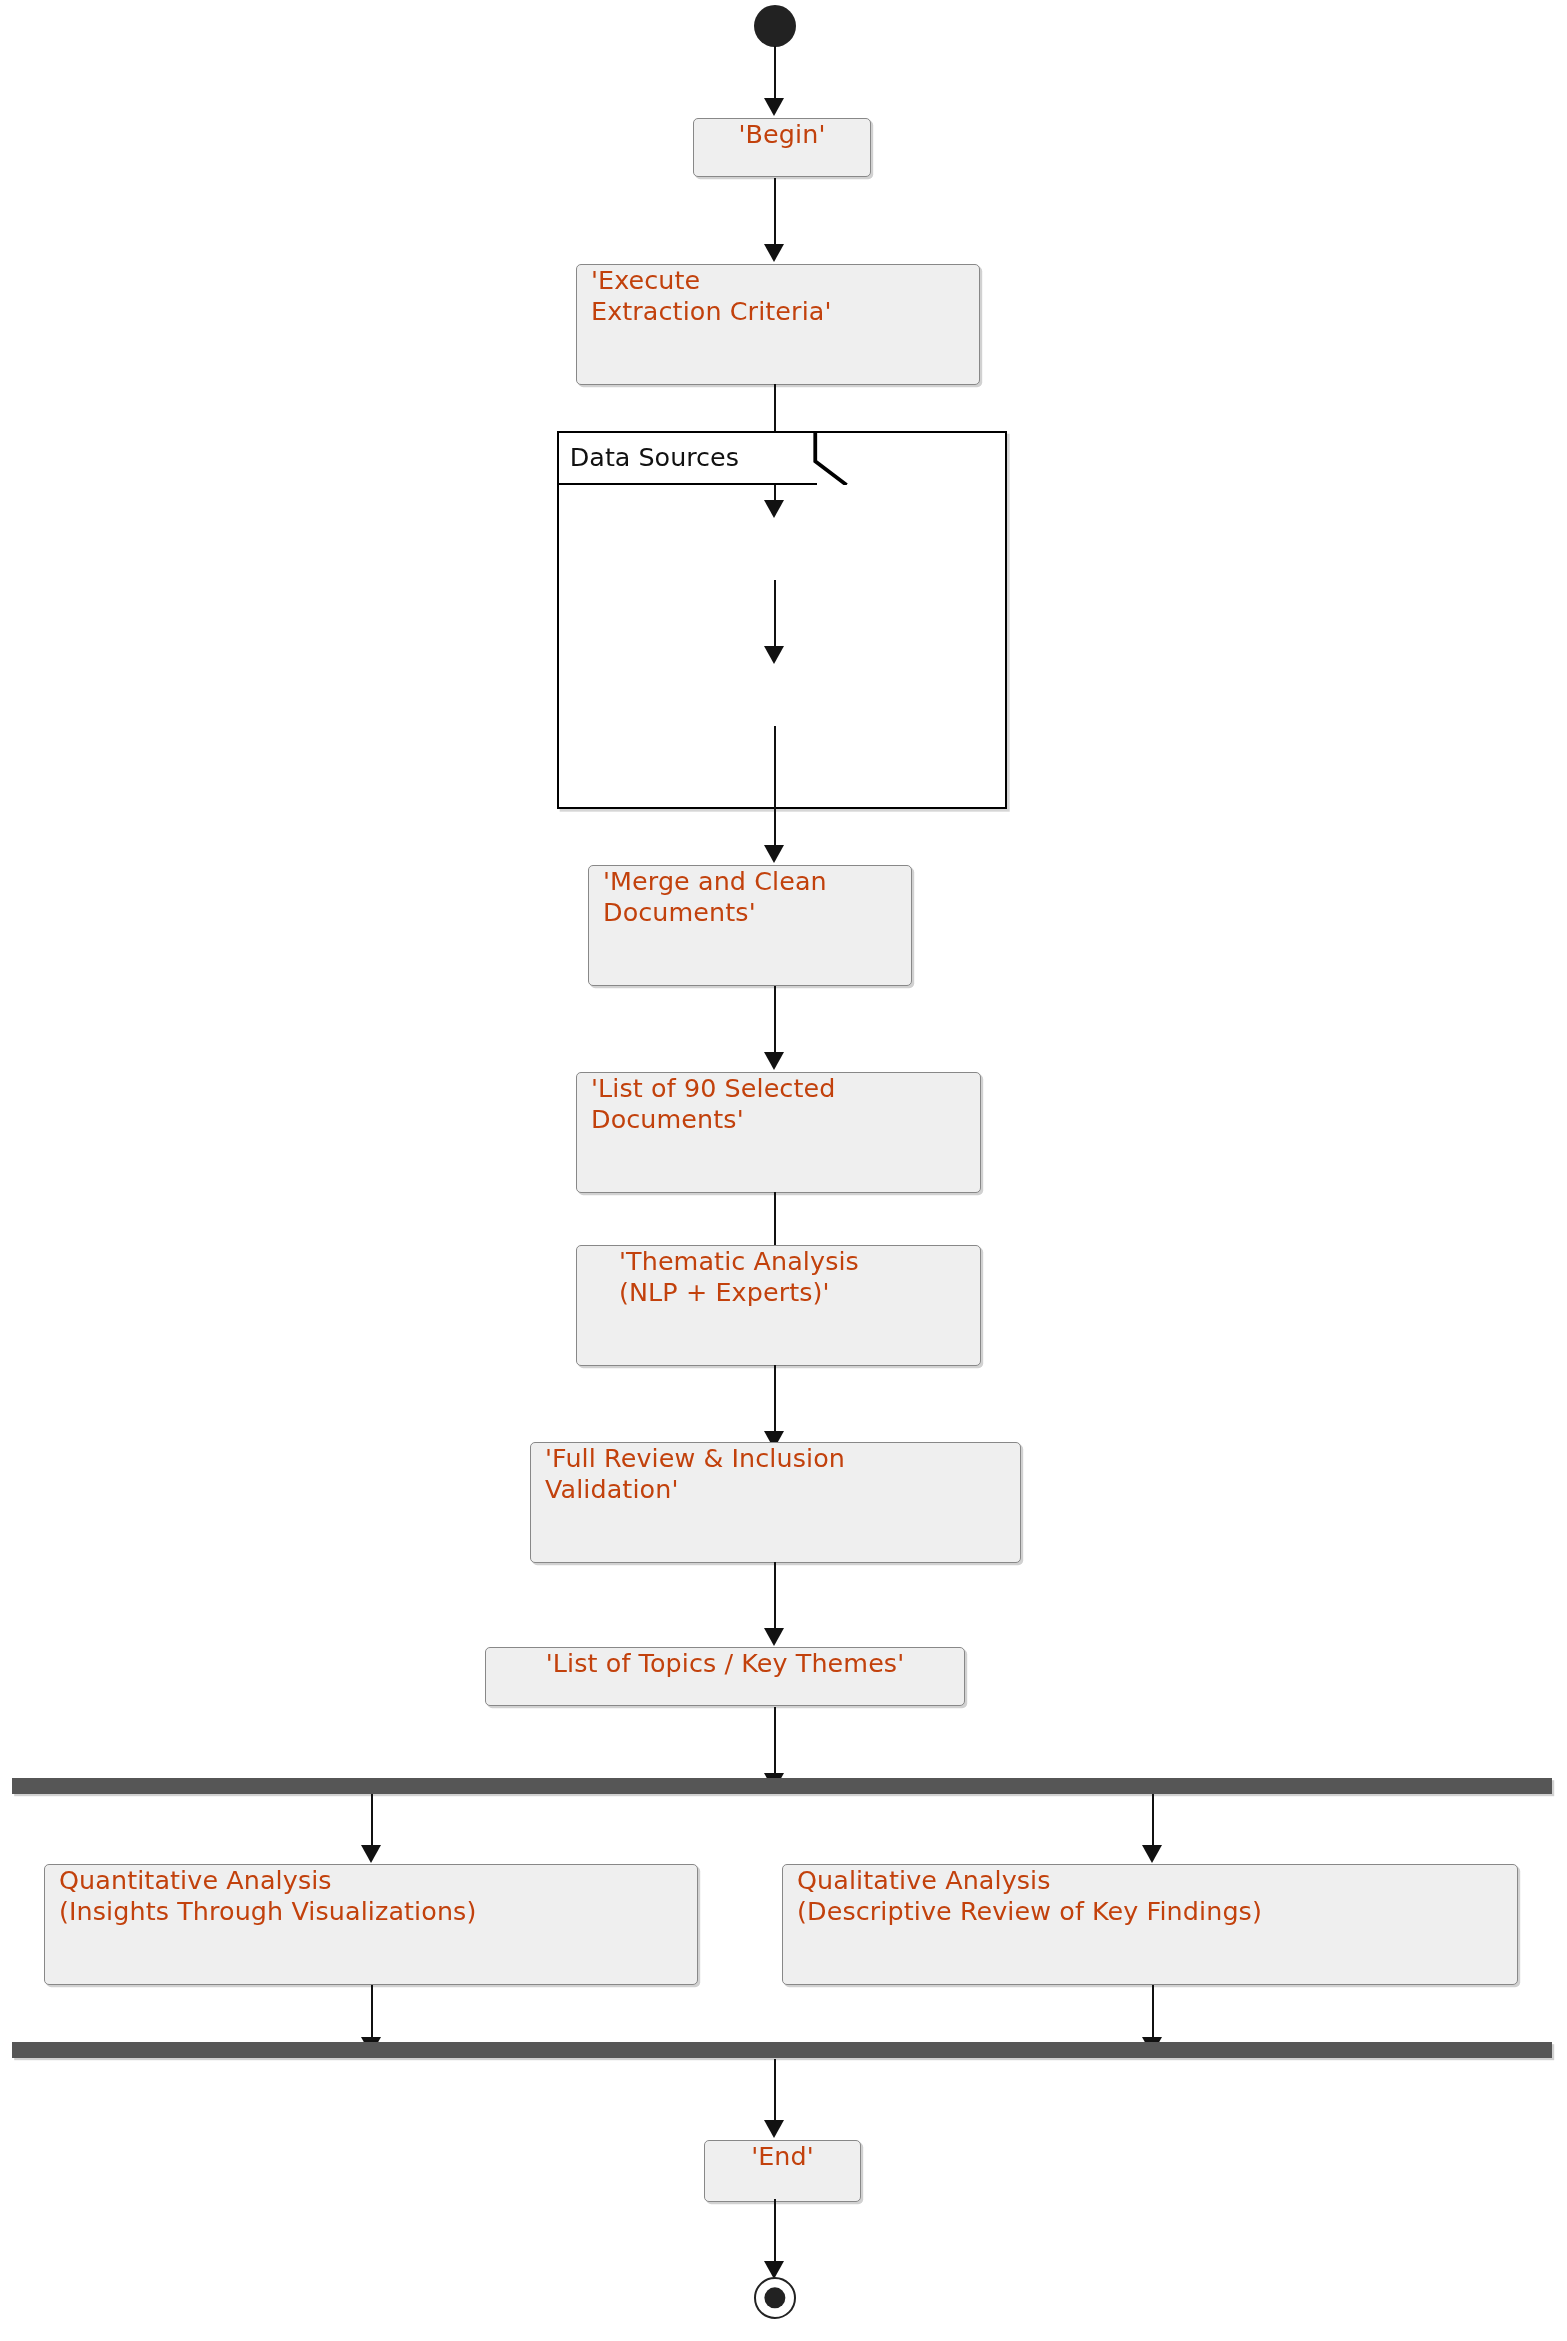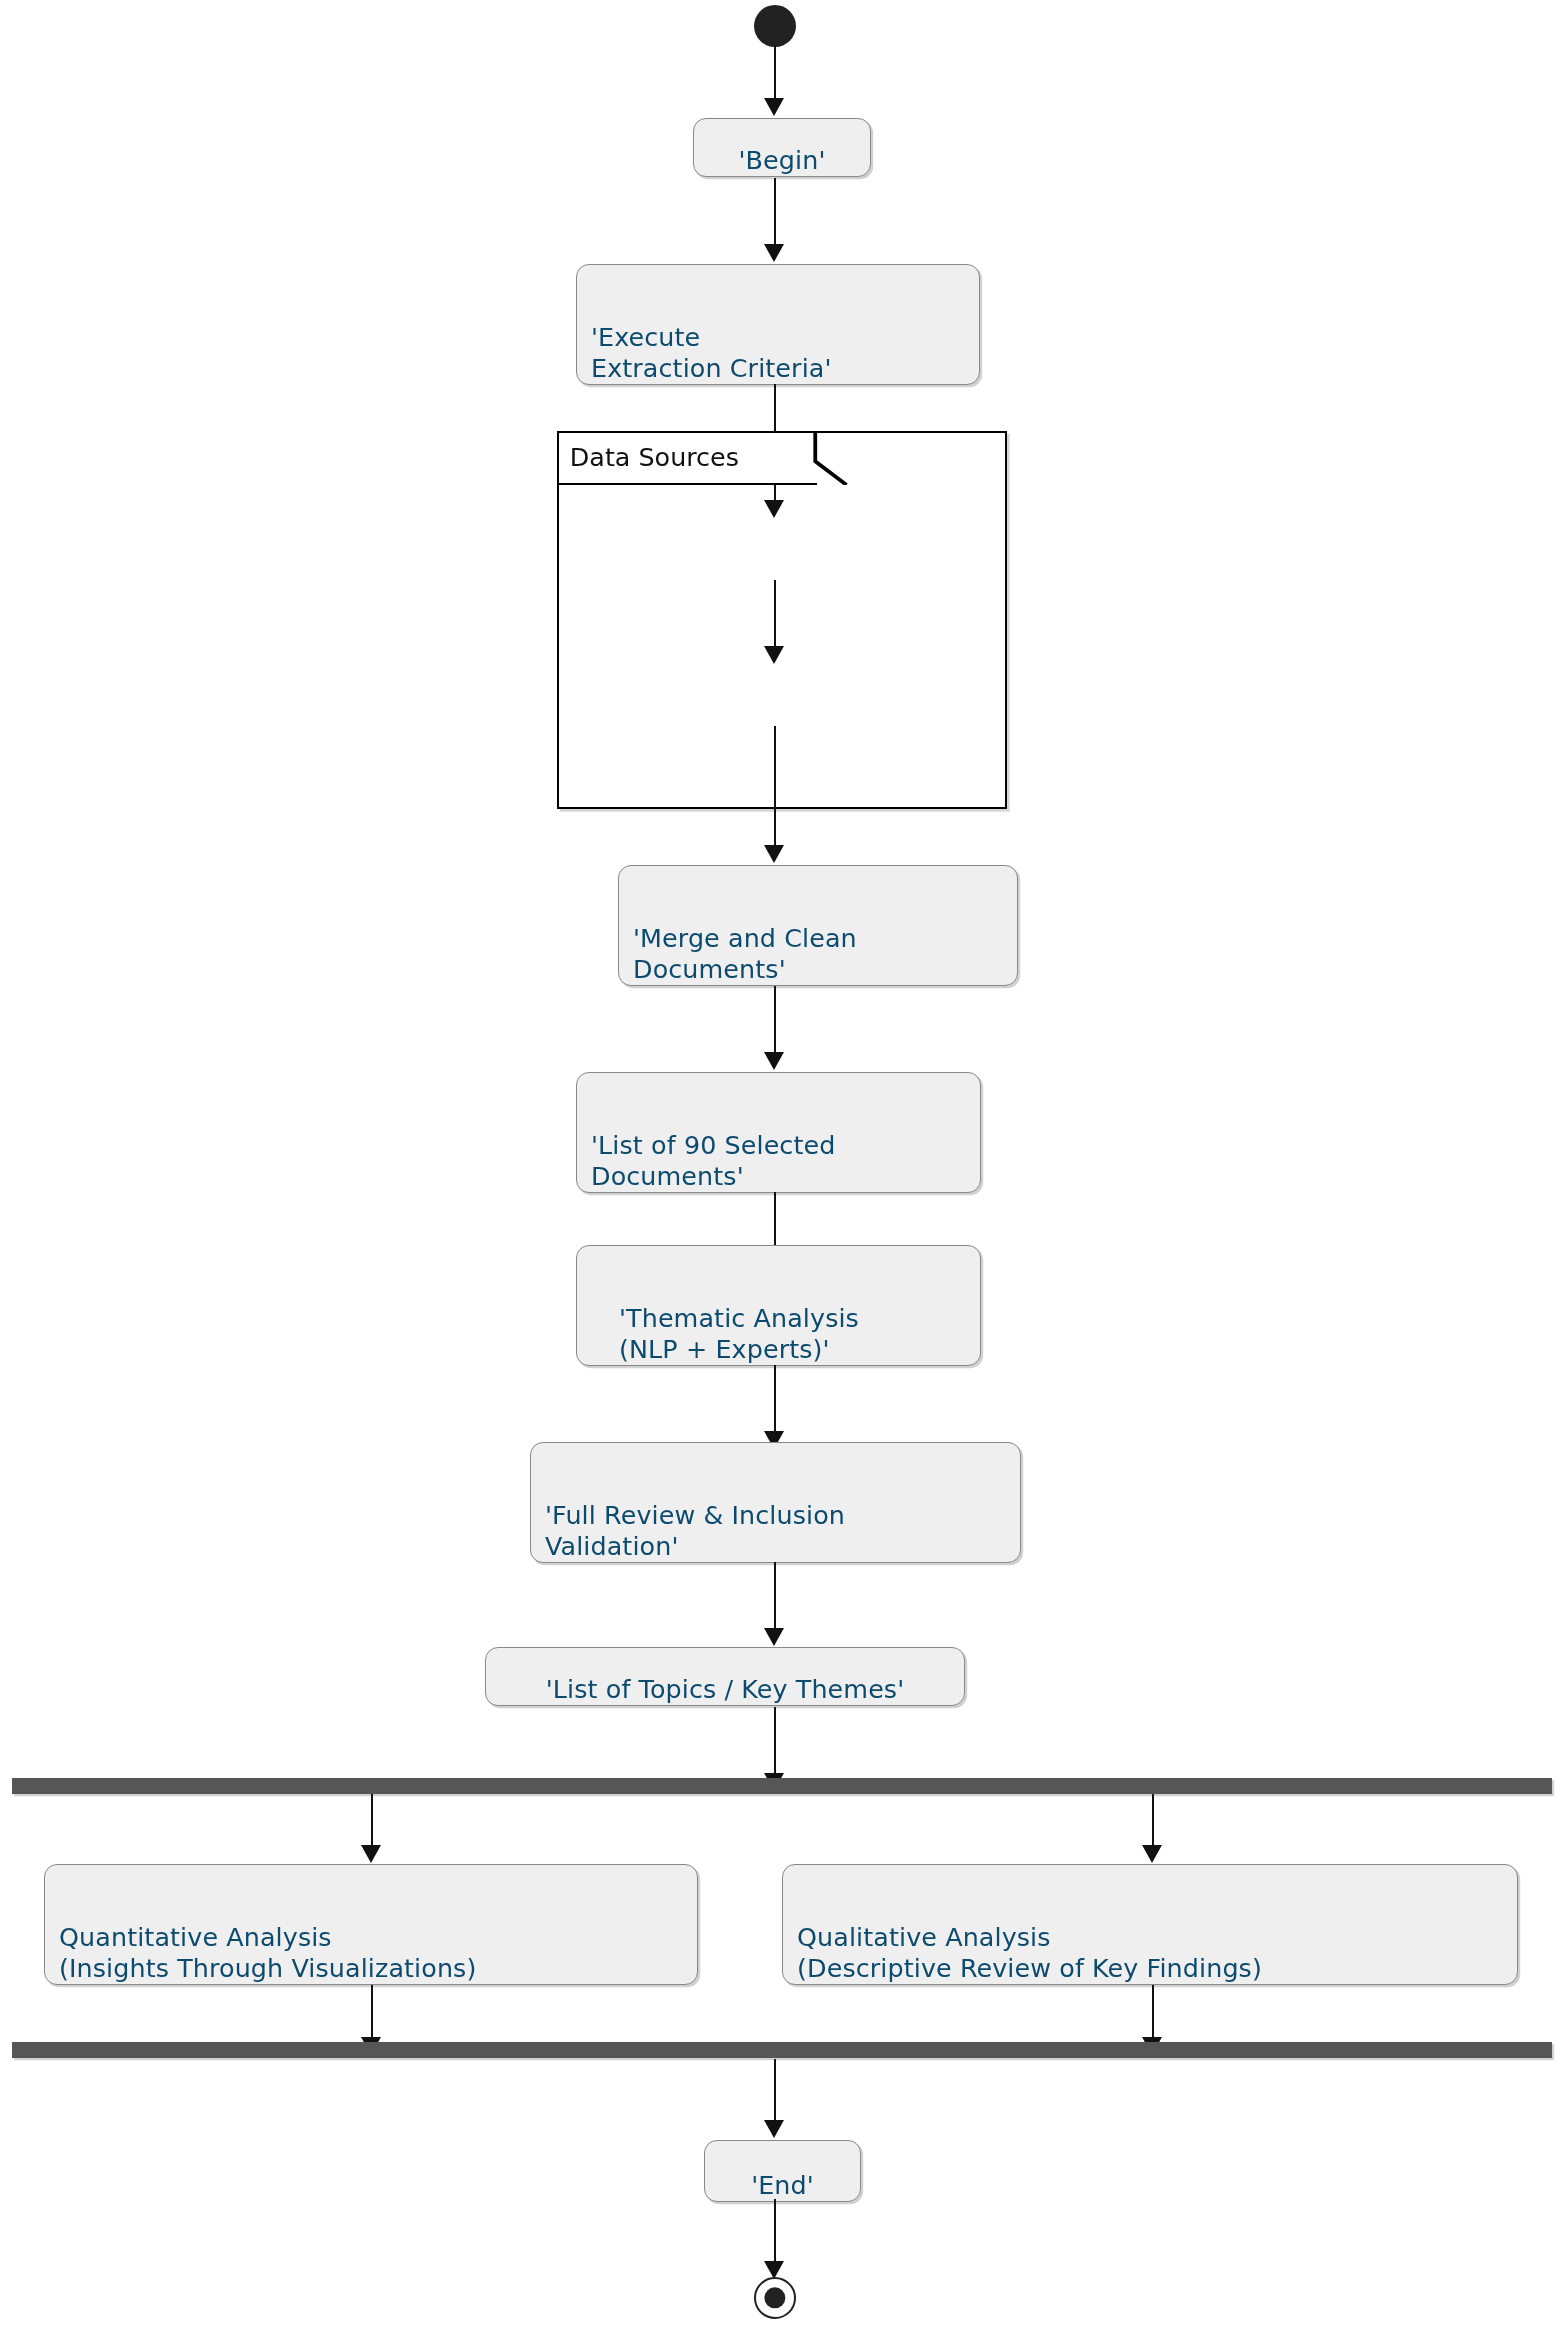--- a/index.html
+++ b/index.html
@@ -8,28 +8,28 @@
     width:1568px;height:2342px;position:relative;overflow:hidden;
     -webkit-font-smoothing:antialiased;
   }
   #canvas{position:absolute;left:0;top:0;width:1568px;height:2342px;}
 
   
   .act{
     position:absolute;
     background:#EFEFEF;
     border:1.1px solid #888888;
-    border-radius:13px;
+    border-radius:5px;
     box-sizing:border-box;
     box-shadow:2.2px 2.2px 0 0 rgba(0,0,0,0.18);
-    color:#0c4a6e;
+    color:#c2410c;
     font-size:25.4px;
     line-height:1.22;
     display:flex;
-    align-items:flex-end;
+    align-items:flex-start;
     justify-content:flex-start;
     padding:0 14px;
     white-space:pre-line;
     letter-spacing:0.1px;
   }
   .act.center{justify-content:center;text-align:center;}
 
   
   .initial-node{
     position:absolute;
@@ -139,21 +139,21 @@
   </div>
 
 
   <div class="vline" style="left:774px;top:580px;height:68px;"></div>
   <div class="arrow" style="left:764px;top:646px;"></div>
 
 
   <div class="vline" style="left:774px;top:726px;height:122px;"></div>
   <div class="arrow" style="left:764px;top:845px;"></div>
 
-  <div class="act" style="left:618px;top:865px;width:400px;height:121px;">
+  <div class="act" style="left:588px;top:865px;width:324px;height:121px;">
     <span>'Merge and Clean
 Documents'</span>
   </div>
 
   <div class="vline" style="left:774px;top:986px;height:68px;"></div>
   <div class="arrow" style="left:764px;top:1052px;"></div>
 
   <div class="act" style="left:576px;top:1072px;width:405px;height:121px;">
     <span>'List of 90 Selected
 Documents'</span>

